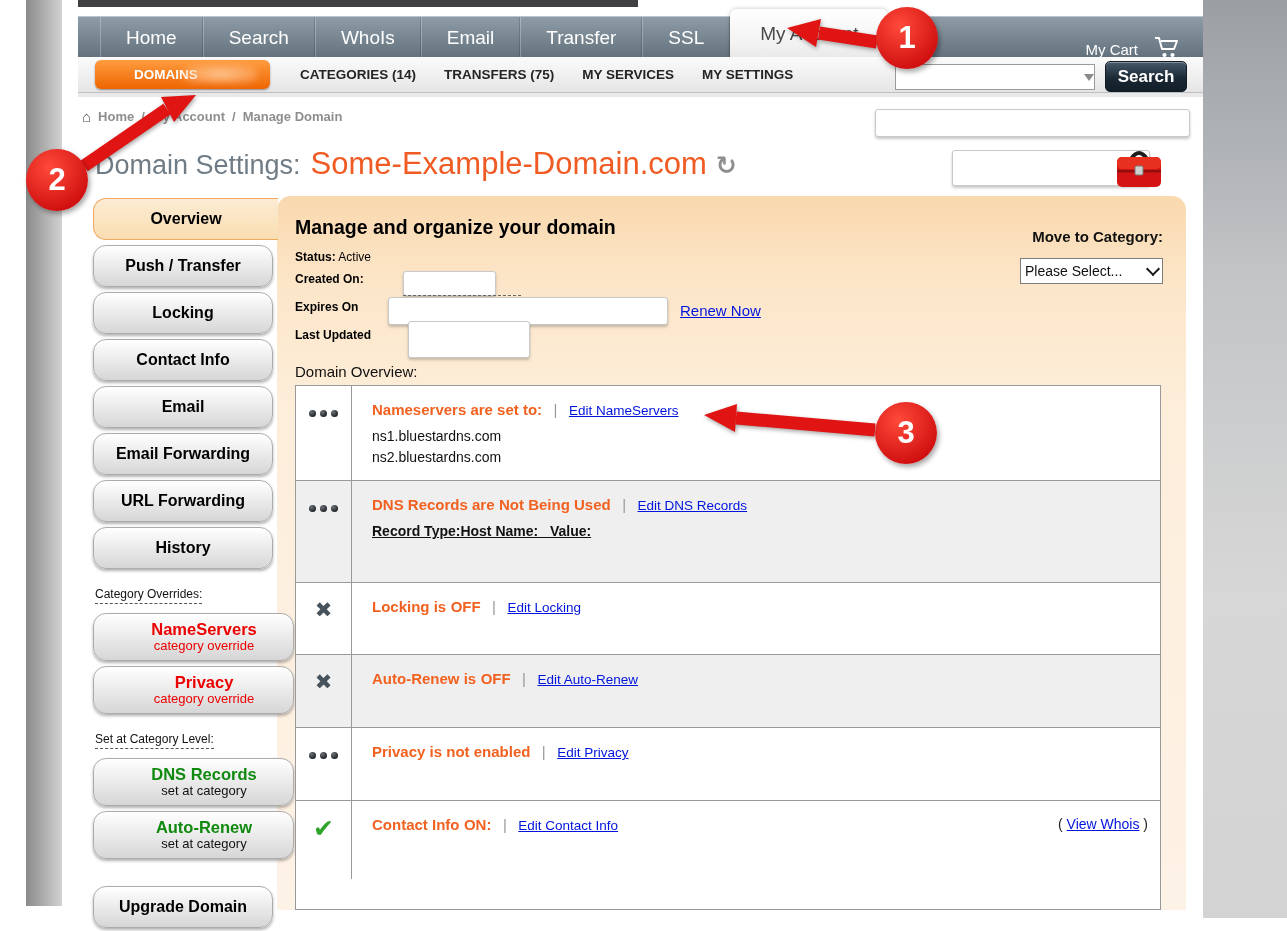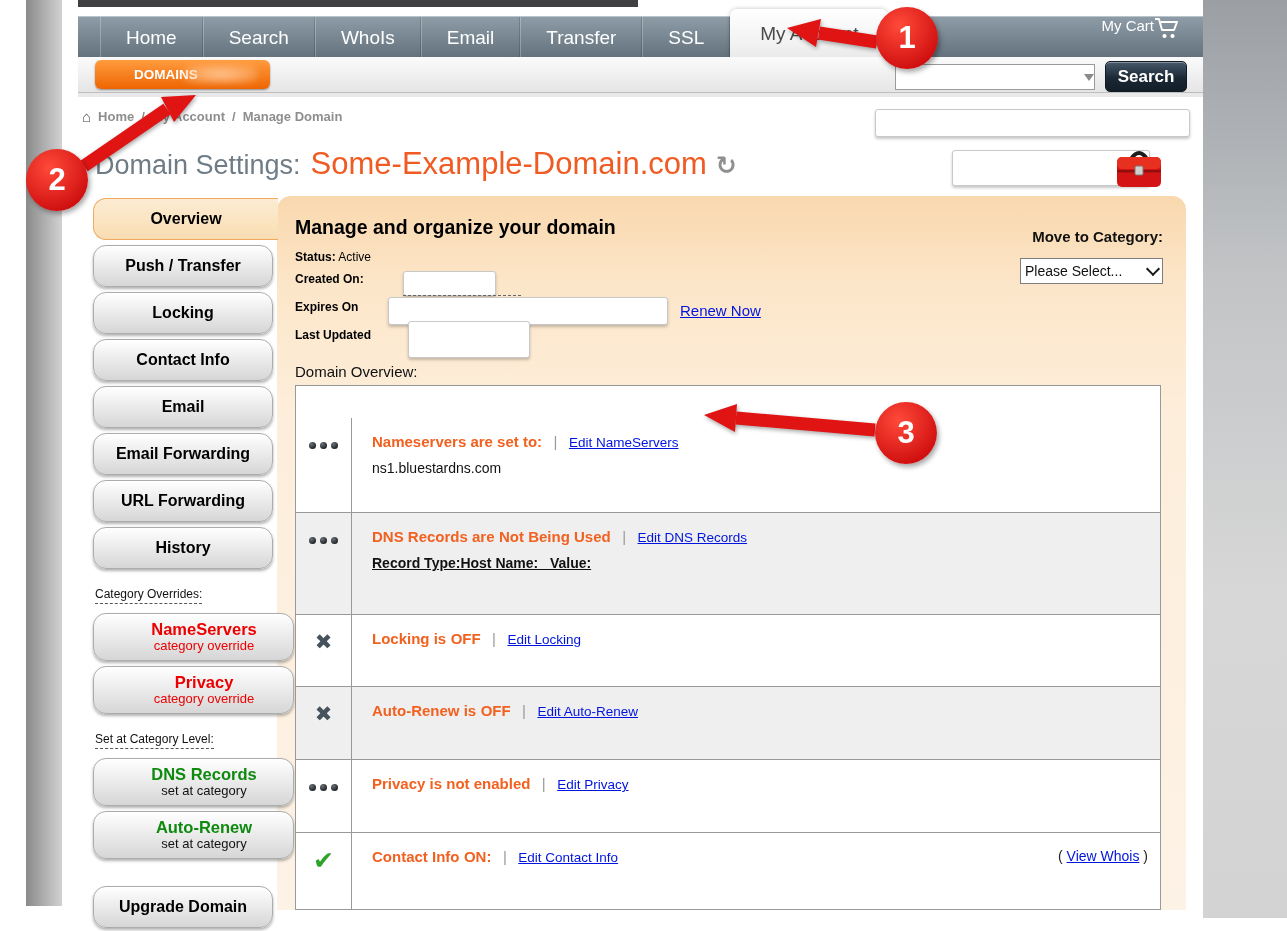--- a/index.html
+++ b/index.html
@@ -10,21 +10,21 @@
   .band-left{left:26px;top:0;width:36px;height:906px;background:linear-gradient(90deg,#8a8a8a,#d2d2d2);}
   .band-right{left:1203px;top:0;width:84px;height:918px;background:linear-gradient(180deg,#9b9fa4 0,#c2c4c6 30%,#d7d7d7 65%,#d3d3d3 100%);}
   .top-sliver{left:78px;top:0;width:560px;height:7px;background:#403f41;}
   
   .topnav{left:78px;top:16px;width:1125px;height:41px;background:linear-gradient(#8d9ca6,#62717c);border-top:1px solid #b9c4cb;display:flex;align-items:stretch;}
   .topnav-tabs{display:flex;margin-left:22px;}
   .nav-tab{display:flex;align-items:center;padding:0 25px;color:#fff;font-size:19px;
            border-left:1px solid rgba(255,255,255,.25);border-right:1px solid rgba(0,0,0,.15);cursor:pointer;}
   .nav-tab.active{margin-top:-8px;background:linear-gradient(#ffffff,#f2f2f2 70%,#e9e9e9);color:#4a4a4a;
            border-radius:7px 7px 0 0;border:none;box-shadow:0 0 4px rgba(0,0,0,.25);padding:0 30px;}
-  .cart{position:absolute;right:22px;top:0;height:41px;display:flex;align-items:flex-start;gap:0;color:#fff;font-size:15px;cursor:pointer;}
+  .cart{position:absolute;right:22px;top:0;height:41px;display:flex;align-items:flex-end;gap:16px;color:#fff;font-size:15px;cursor:pointer;}
   
   .subnav{left:78px;top:57px;width:1125px;height:35px;background:linear-gradient(#fbfbfb,#e5e5e5);border-bottom:1px solid #bfbfbf;}
   .subnav-strip{left:78px;top:93px;width:1125px;height:4px;background:#e9e9e9;}
   .domains-btn{left:17px;top:3px;width:175px;height:29px;border-radius:6px;
                background:linear-gradient(#ff9c3e,#ee6502);box-shadow:0 1px 2px rgba(0,0,0,.4);
                color:#fff;font-size:13.5px;font-weight:bold;display:flex;align-items:center;padding-left:39px;box-sizing:border-box;cursor:pointer;}
   .domains-blur{position:absolute;right:12px;top:4px;width:75px;height:20px;border-radius:10px;
                background:radial-gradient(ellipse at 50% 50%,rgba(255,200,150,.95),rgba(255,140,60,.1));filter:blur(3px);}
   .subnav-items{position:absolute;left:222px;top:0;height:35px;display:flex;align-items:center;gap:28px;}
   .subnav-item{font-size:13.5px;font-weight:bold;color:#242424;cursor:pointer;white-space:nowrap;}
@@ -125,20 +125,26 @@
           <circle cx="18.5" cy="19" r="2.1" fill="#fff"></circle>
       </svg>
     </div>
   </div>
 
   <div class="abs subnav">
     <div class="abs domains-btn">
       <span>DOMAINS</span>
       <span class="domains-blur"></span>
     </div>
+    <div class="subnav-items">
+      <span class="subnav-item">CATEGORIES (14)</span>
+      <span class="subnav-item">TRANSFERS (75)</span>
+      <span class="subnav-item">MY SERVICES</span>
+      <span class="subnav-item">MY SETTINGS</span>
+    </div>
     <div class="abs combo">
       <input value="" style="">
       <span class="combo-arrow"></span>
     </div>
     <div class="abs search-btn">Search</div>
   </div>
   <div class="abs subnav-strip"></div>
 
   <div class="abs breadcrumb">
     <span class="home-ico">⌂</span>
@@ -226,33 +232,34 @@
   <div class="abs ov-label">Domain Overview:</div>
 
   <div class="abs move-label">Move to Category:</div>
   <div class="abs cat-select">
     <span>Please Select...</span>
     <span class="chev"></span>
   </div>
 
   <div class="abs ov-table">
 
-    <div class="ov-row" style="height:95px;margin-top:32px;">
+    <div class="ov-row" style="height:95px;">
       <div class="icon-cell">
         <span class="dots">
             <span class="dot"></span>
             <span class="dot"></span>
             <span class="dot"></span>
           </span>
       </div>
       <div class="row-body">
         <span class="rh">Nameservers are set to:</span>
         <span class="sep">|</span>
         <a class="lnk rl">Edit NameServers</a>
         <div class="ns-line">ns1.bluestardns.com</div>
+        <div class="ns-line" style="margin-top:0;">ns2.bluestardns.com</div>
       </div>
     </div>
 
     <div class="ov-row alt" style="height:102px;">
       <div class="icon-cell">
         <span class="dots">
             <span class="dot"></span>
             <span class="dot"></span>
             <span class="dot"></span>
           </span>

